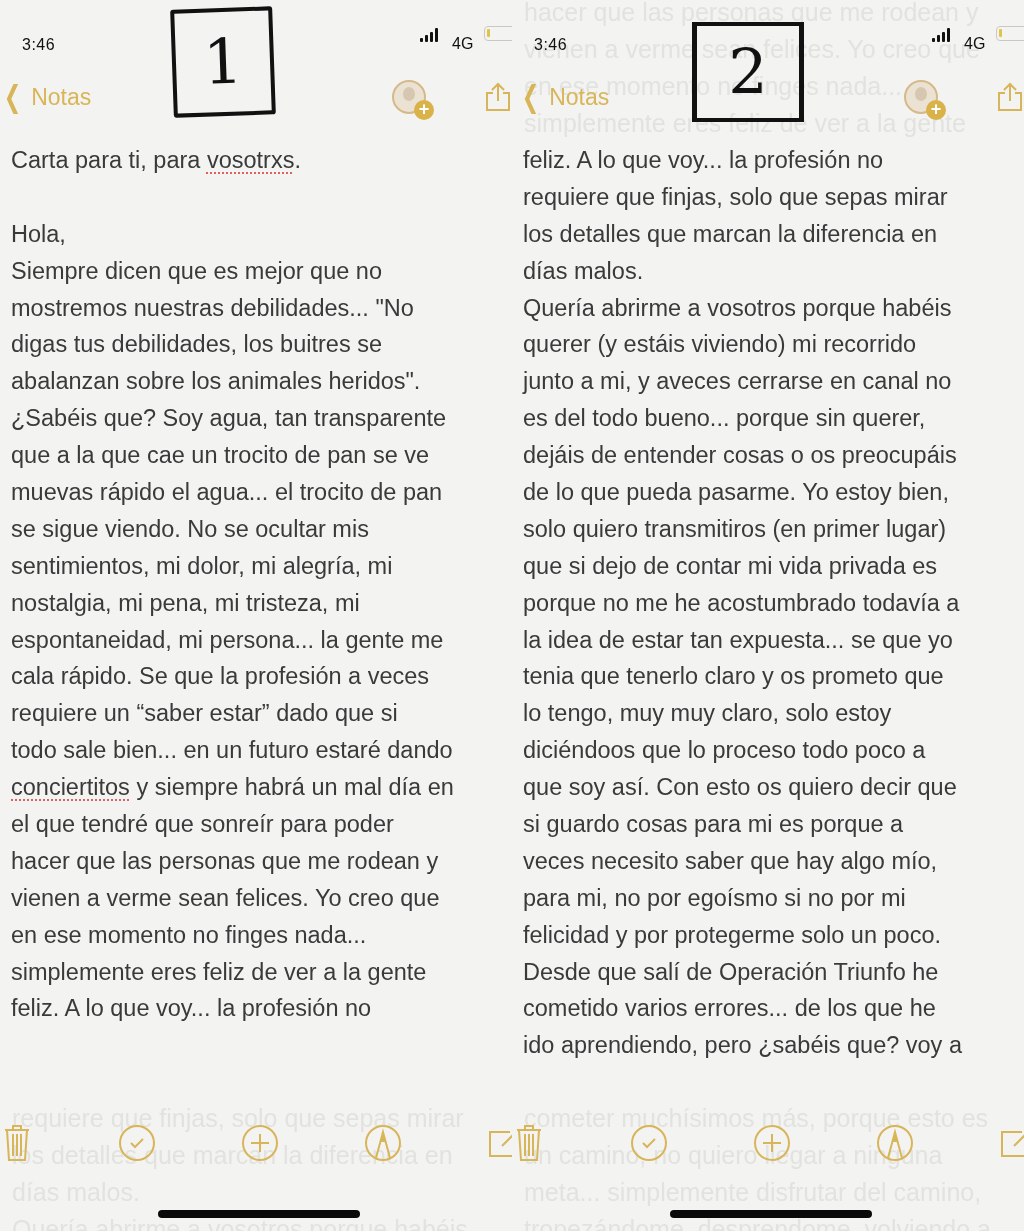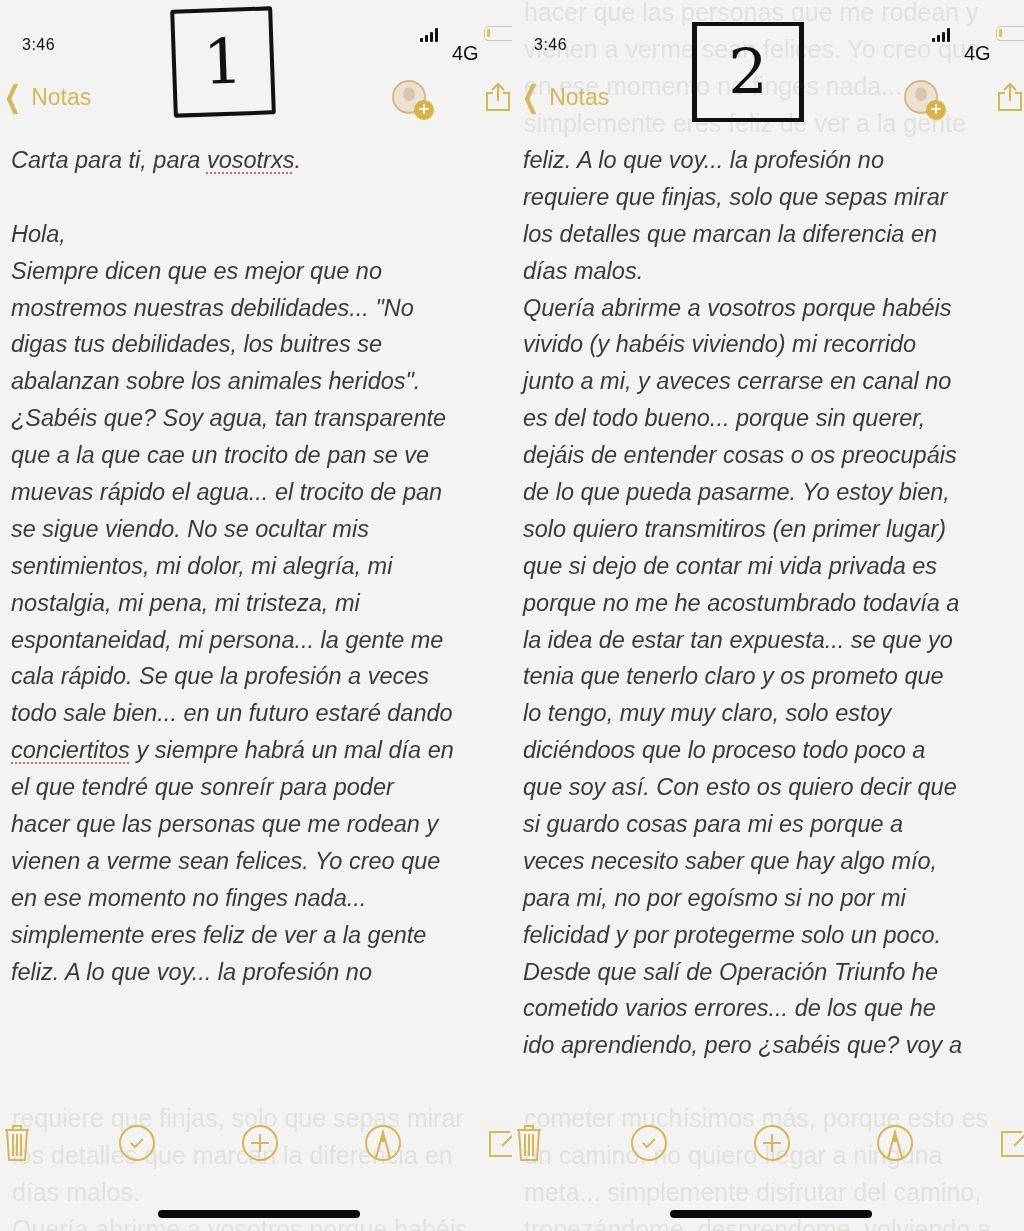--- a/index.html
+++ b/index.html
@@ -8,39 +8,39 @@
   .panel.p1{left:0;}
   .panel.p2{left:512px;}
   .ghost{position:absolute;left:12px;right:0;color:#e2e2df;font-size:25px;line-height:37px;white-space:nowrap;pointer-events:none;}
   .ghost.top{top:-6px;}
   .ghost.bottom{top:1100px;}
   .status{position:absolute;top:18px;left:0;right:0;height:34px;}
   .time{position:absolute;left:22px;top:18px;font-size:16px;font-weight:normal;color:#111;letter-spacing:0.5px;}
   .p2 .time{left:22px;}
   .signal{position:absolute;left:420px;top:10px;display:flex;align-items:flex-end;gap:2px;height:14px;}
   .signal i{display:block;width:3px;background:#111;border-radius:1px;}
-  .net{position:absolute;left:452px;top:24px;font-size:20px;color:#111;}
+  .net{position:absolute;left:452px;top:17px;font-size:16px;color:#111;}
   .battery{position:absolute;left:484px;top:8px;width:34px;height:15px;border:1.5px solid #c9c9c4;border-radius:4px;box-sizing:border-box;}
   .battery::before{content:"";position:absolute;left:2px;top:2px;width:3px;height:8px;background:#e0c44a;border-radius:1px;}
   .navbar{position:absolute;top:78px;left:0;right:0;height:44px;}
   .back{position:absolute;left:0;top:4px;display:flex;align-items:center;color:#d9b55a;font-size:23px;}
   .back .chev{font-size:30px;margin-right:6px;line-height:30px;transform:scaleX(0.7);display:inline-block;}
   .p2 .back{left:6px;}
   .label-box{position:absolute;border:4px solid #111;box-sizing:border-box;}
   .p1 .label-box{left:172px;top:8px;width:102px;height:108px;transform:rotate(-2deg);border-radius:3px;}
   .p2 .label-box{left:180px;top:22px;width:112px;height:100px;border-left-width:5px;border-right-width:5px;}
   .label-num{position:absolute;left:0;right:0;top:50%;transform:translateY(-50%);text-align:center;font-family:"DejaVu Serif",serif;font-size:62px;color:#111;font-weight:normal;line-height:62px;}
   .collab{position:absolute;left:392px;top:80px;width:34px;height:34px;border:2px solid #d6b98a;border-radius:50%;background:#ebe2d4;box-sizing:border-box;}
   .collab .head{position:absolute;left:9px;top:5px;width:12px;height:14px;border-radius:50%;background:#d8c7b0;}
   .collab .plus{position:absolute;right:-10px;bottom:-8px;width:20px;height:20px;border-radius:50%;background:#d9b24a;color:#fff;font-size:18px;line-height:19px;text-align:center;font-weight:bold;}
   .p2 .collab{left:392px;}
   .share{position:absolute;left:484px;top:82px;width:28px;height:30px;}
   .share svg{display:block;}
   .content{position:absolute;left:11px;top:142px;right:0;font-size:23.5px;line-height:36.9px;color:#3a3a3a;}
-  .content .line{white-space:nowrap;height:36.9px;font-style:italic;}
+  .content .line{white-space:nowrap;height:36.9px;}
   .misspell{text-decoration:underline dotted #e06060;text-underline-offset:4px;text-decoration-thickness:2px;}
   .toolbar{position:absolute;top:1124px;left:0;right:0;height:42px;}
   .tb{position:absolute;top:0;width:36px;height:36px;}
   .tb svg{display:block;}
   .home{position:absolute;left:158px;top:1210px;width:202px;height:8px;border-radius:4px;background:#0a0a0a;}
 </style>
 </head>
 <body>
 
 <div class="panel p1">
@@ -93,20 +93,21 @@
     <div class="line">digas tus debilidades, los buitres se</div>
     <div class="line">abalanzan sobre los animales heridos".</div>
     <div class="line">¿Sabéis que? Soy agua, tan transparente</div>
     <div class="line">que a la que cae un trocito de pan se ve</div>
     <div class="line">muevas rápido el agua... el trocito de pan</div>
     <div class="line">se sigue viendo. No se ocultar mis</div>
     <div class="line">sentimientos, mi dolor, mi alegría, mi</div>
     <div class="line">nostalgia, mi pena, mi tristeza, mi</div>
     <div class="line">espontaneidad, mi persona... la gente me</div>
     <div class="line">cala rápido.  Se que la profesión a veces</div>
+    <div class="line">requiere un “saber estar” dado que si</div>
     <div class="line">todo sale bien... en un futuro estaré dando</div>
     <div class="line"><span class="misspell">conciertitos</span><span> y siempre habrá un mal día en</span></div>
     <div class="line">el que tendré que sonreír para poder</div>
     <div class="line">hacer que las personas que me rodean y</div>
     <div class="line">vienen a verme sean felices. Yo creo que</div>
     <div class="line">en ese momento no finges  nada...</div>
     <div class="line">simplemente eres feliz de ver a la gente</div>
     <div class="line">feliz. A lo que voy... la profesión no</div>
   </div>
 
@@ -192,21 +193,21 @@
         <path d="M14 19V2M8 8l6-6 6 6" fill="none" stroke="#d9b55a" stroke-width="2"></path>
       </svg>
   </div>
 
   <div class="content">
     <div class="line">feliz. A lo que voy... la profesión no</div>
     <div class="line">requiere que finjas, solo que sepas mirar</div>
     <div class="line">los detalles que marcan la diferencia en</div>
     <div class="line">días malos.</div>
     <div class="line">Quería abrirme a vosotros porque habéis</div>
-    <div class="line">vivido (y habéis viviendo) mi recorrido</div>
+    <div class="line">querer (y estáis viviendo) mi recorrido</div>
     <div class="line">junto a mi, y aveces cerrarse en canal no</div>
     <div class="line">es del todo bueno... porque sin querer,</div>
     <div class="line">dejáis de entender cosas o os preocupáis</div>
     <div class="line">de lo que pueda pasarme. Yo estoy bien,</div>
     <div class="line">solo quiero transmitiros (en primer lugar)</div>
     <div class="line">que si dejo de contar mi vida privada es</div>
     <div class="line">porque no me he acostumbrado todavía a</div>
     <div class="line">la idea de estar tan expuesta... se que yo</div>
     <div class="line">tenia que tenerlo claro y os prometo que</div>
     <div class="line">lo tengo, muy muy claro, solo estoy</div>

